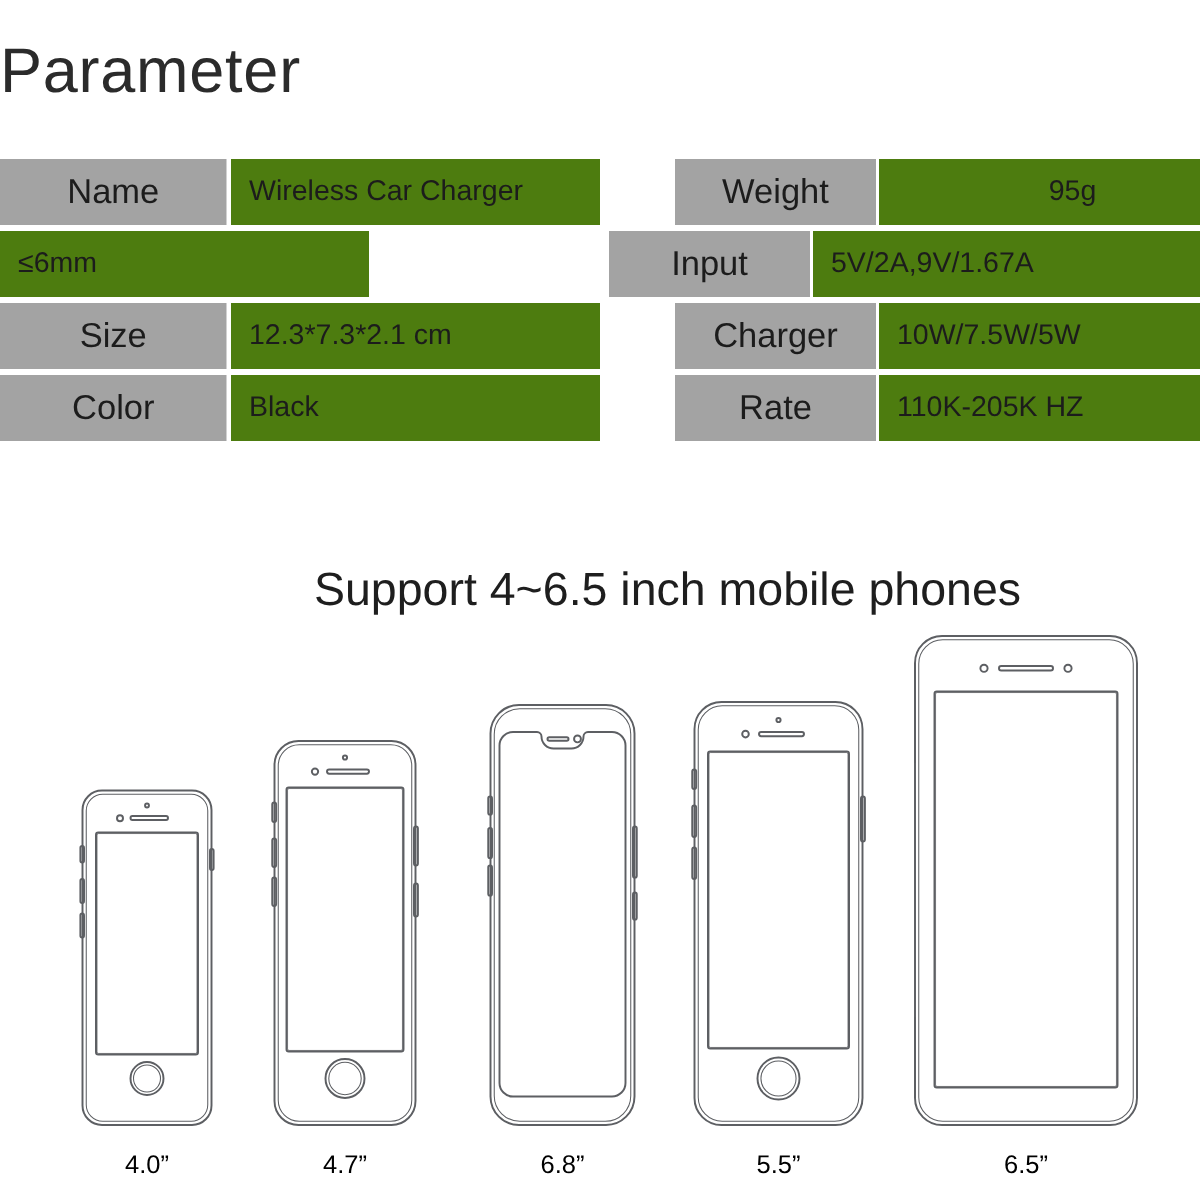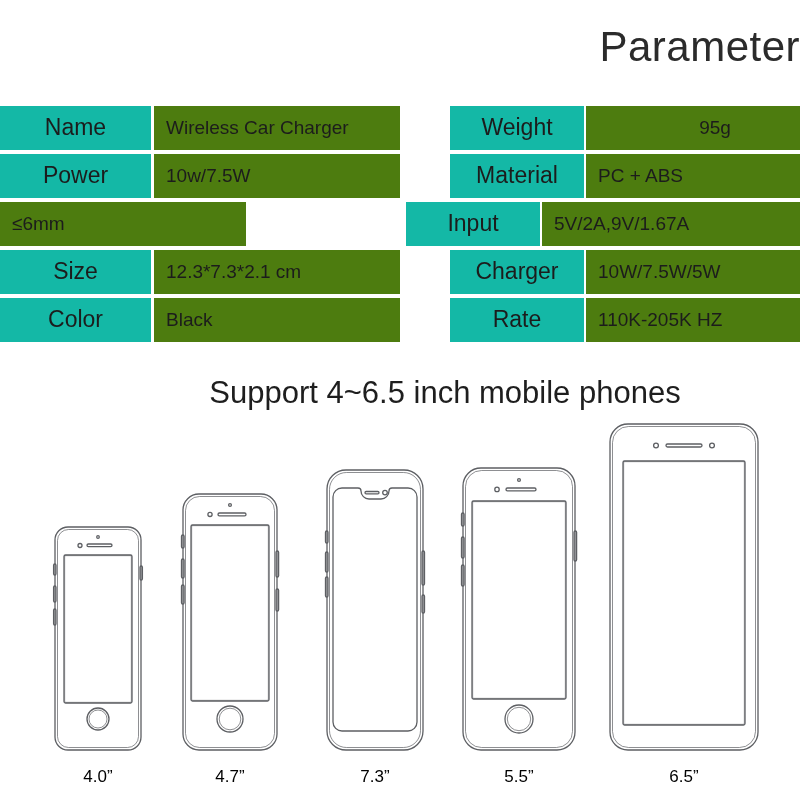--- a/index.html
+++ b/index.html
@@ -15,21 +15,21 @@
     color: #1a1a1a;
     overflow: hidden;
   }
 
   
   #page-title {
     position: absolute;
     top: 26px;
     left: 0;
     width: 800px;
-    text-align: right;
+    text-align: left;
     font-size: 42px;
     font-weight: 400;
     letter-spacing: 0.5px;
     color: #2b2b2b;
     line-height: 1;
   }
 
   
   #spec-table {
     position: absolute;
@@ -44,21 +44,21 @@
     margin-bottom: 4px;
   }
   .spec-pair {
     display: flex;
     height: 44px;
   }
   .pair-left  { width: 400px; }
   .pair-right { width: 408px; padding-left: 44px; }
 
   .spec-label {
-    background: #14b8a6;
+    background: #a3a3a3;
     color: #1c1c1c;
     font-size: 23px;
     display: flex;
     align-items: center;
     justify-content: center;
     height: 44px;
     box-sizing: border-box;
     padding-bottom: 2px;
   }
   .pair-left .spec-label  { width: 151px; margin-right: 3px; }
@@ -136,30 +136,20 @@
     <div class="spec-pair pair-left">
       <div class="spec-label">Name</div>
       <div class="spec-value">Wireless Car Charger</div>
     </div>
     <div class="spec-pair pair-right">
       <div class="spec-label">Weight</div>
       <div class="spec-value center">95g</div>
     </div>
   </div>
 
-  <div class="spec-row">
-    <div class="spec-pair pair-left">
-      <div class="spec-label">Power</div>
-      <div class="spec-value">10w/7.5W</div>
-    </div>
-    <div class="spec-pair pair-right">
-      <div class="spec-label">Material</div>
-      <div class="spec-value">PC + ABS</div>
-    </div>
-  </div>
 
   <div class="spec-row">
     <div class="spec-pair pair-left">
       <div class="spec-value">≤6mm</div>
     </div>
     <div class="spec-pair pair-right">
       <div class="spec-label">Input</div>
       <div class="spec-value">5V/2A,9V/1.67A</div>
     </div>
   </div>
@@ -249,21 +239,21 @@
           <rect x="50" y="22.5" width="14" height="2.3" rx="1.15" ry="1.15"></rect>
           <circle cx="70" cy="23.6" r="2.3"></circle>
           <rect x="10.5" y="62" width="2.5" height="12" rx="1.25" ry="1.25"></rect>
           <rect x="10.5" y="83" width="2.5" height="20" rx="1.25" ry="1.25"></rect>
           <rect x="10.5" y="108" width="2.5" height="20" rx="1.25" ry="1.25"></rect>
           <rect x="107" y="82" width="2.5" height="34" rx="1.25" ry="1.25"></rect>
           <rect x="107" y="126" width="2.5" height="18" rx="1.25" ry="1.25"></rect>
         </g>
       </svg>
     </div>
-    <div class="phone-caption">7.3”</div>
+    <div class="phone-caption">6.8”</div>
   </div>
 
   <div class="phone-slot" style="left: 444px; width: 150px; height: 355px;">
     <div class="phone-art">
       <svg width="136" height="284" viewBox="0 0 136 284">
         <g fill="none" stroke="#5d5f63" stroke-width="1.3">
           <rect x="12" y="1" width="112" height="282" rx="18" ry="18"></rect>
           <rect x="14.5" y="3.5" width="107" height="277" rx="16" ry="16" stroke-width="0.7"></rect>
           <rect x="21" y="34" width="94" height="198" rx="1.5" ry="1.5"></rect>
           <rect x="21.7" y="34.7" width="92.6" height="196.6" rx="1" ry="1" stroke-width="0.5"></rect>

